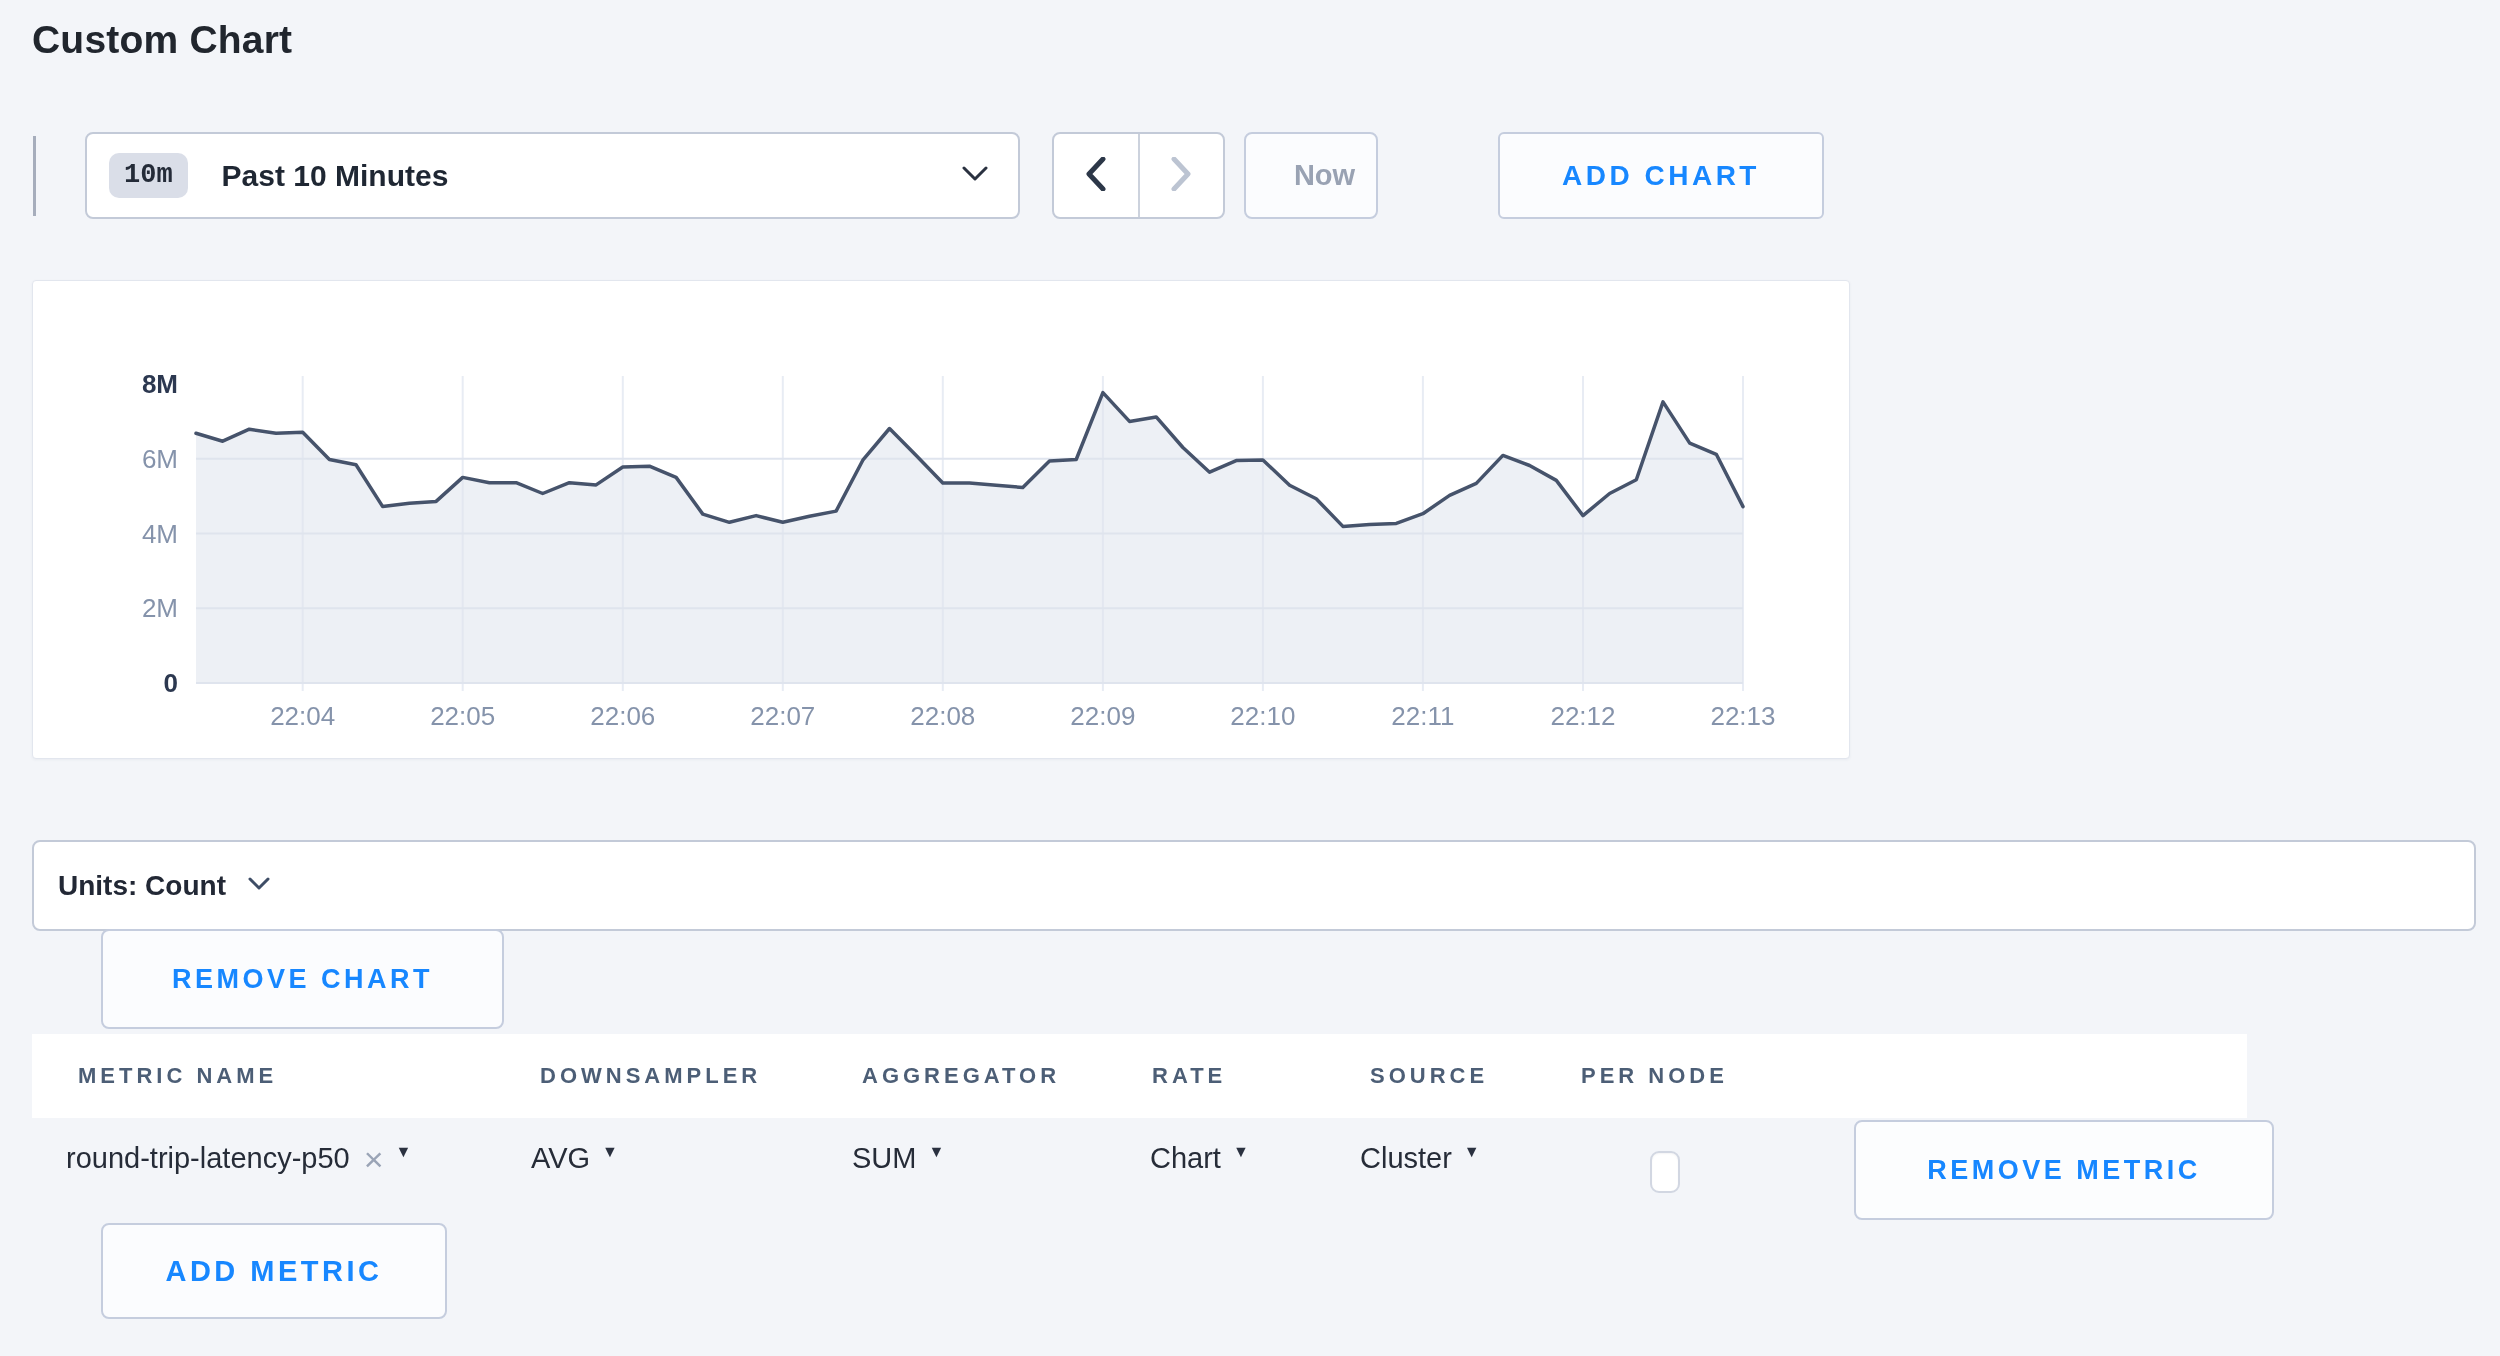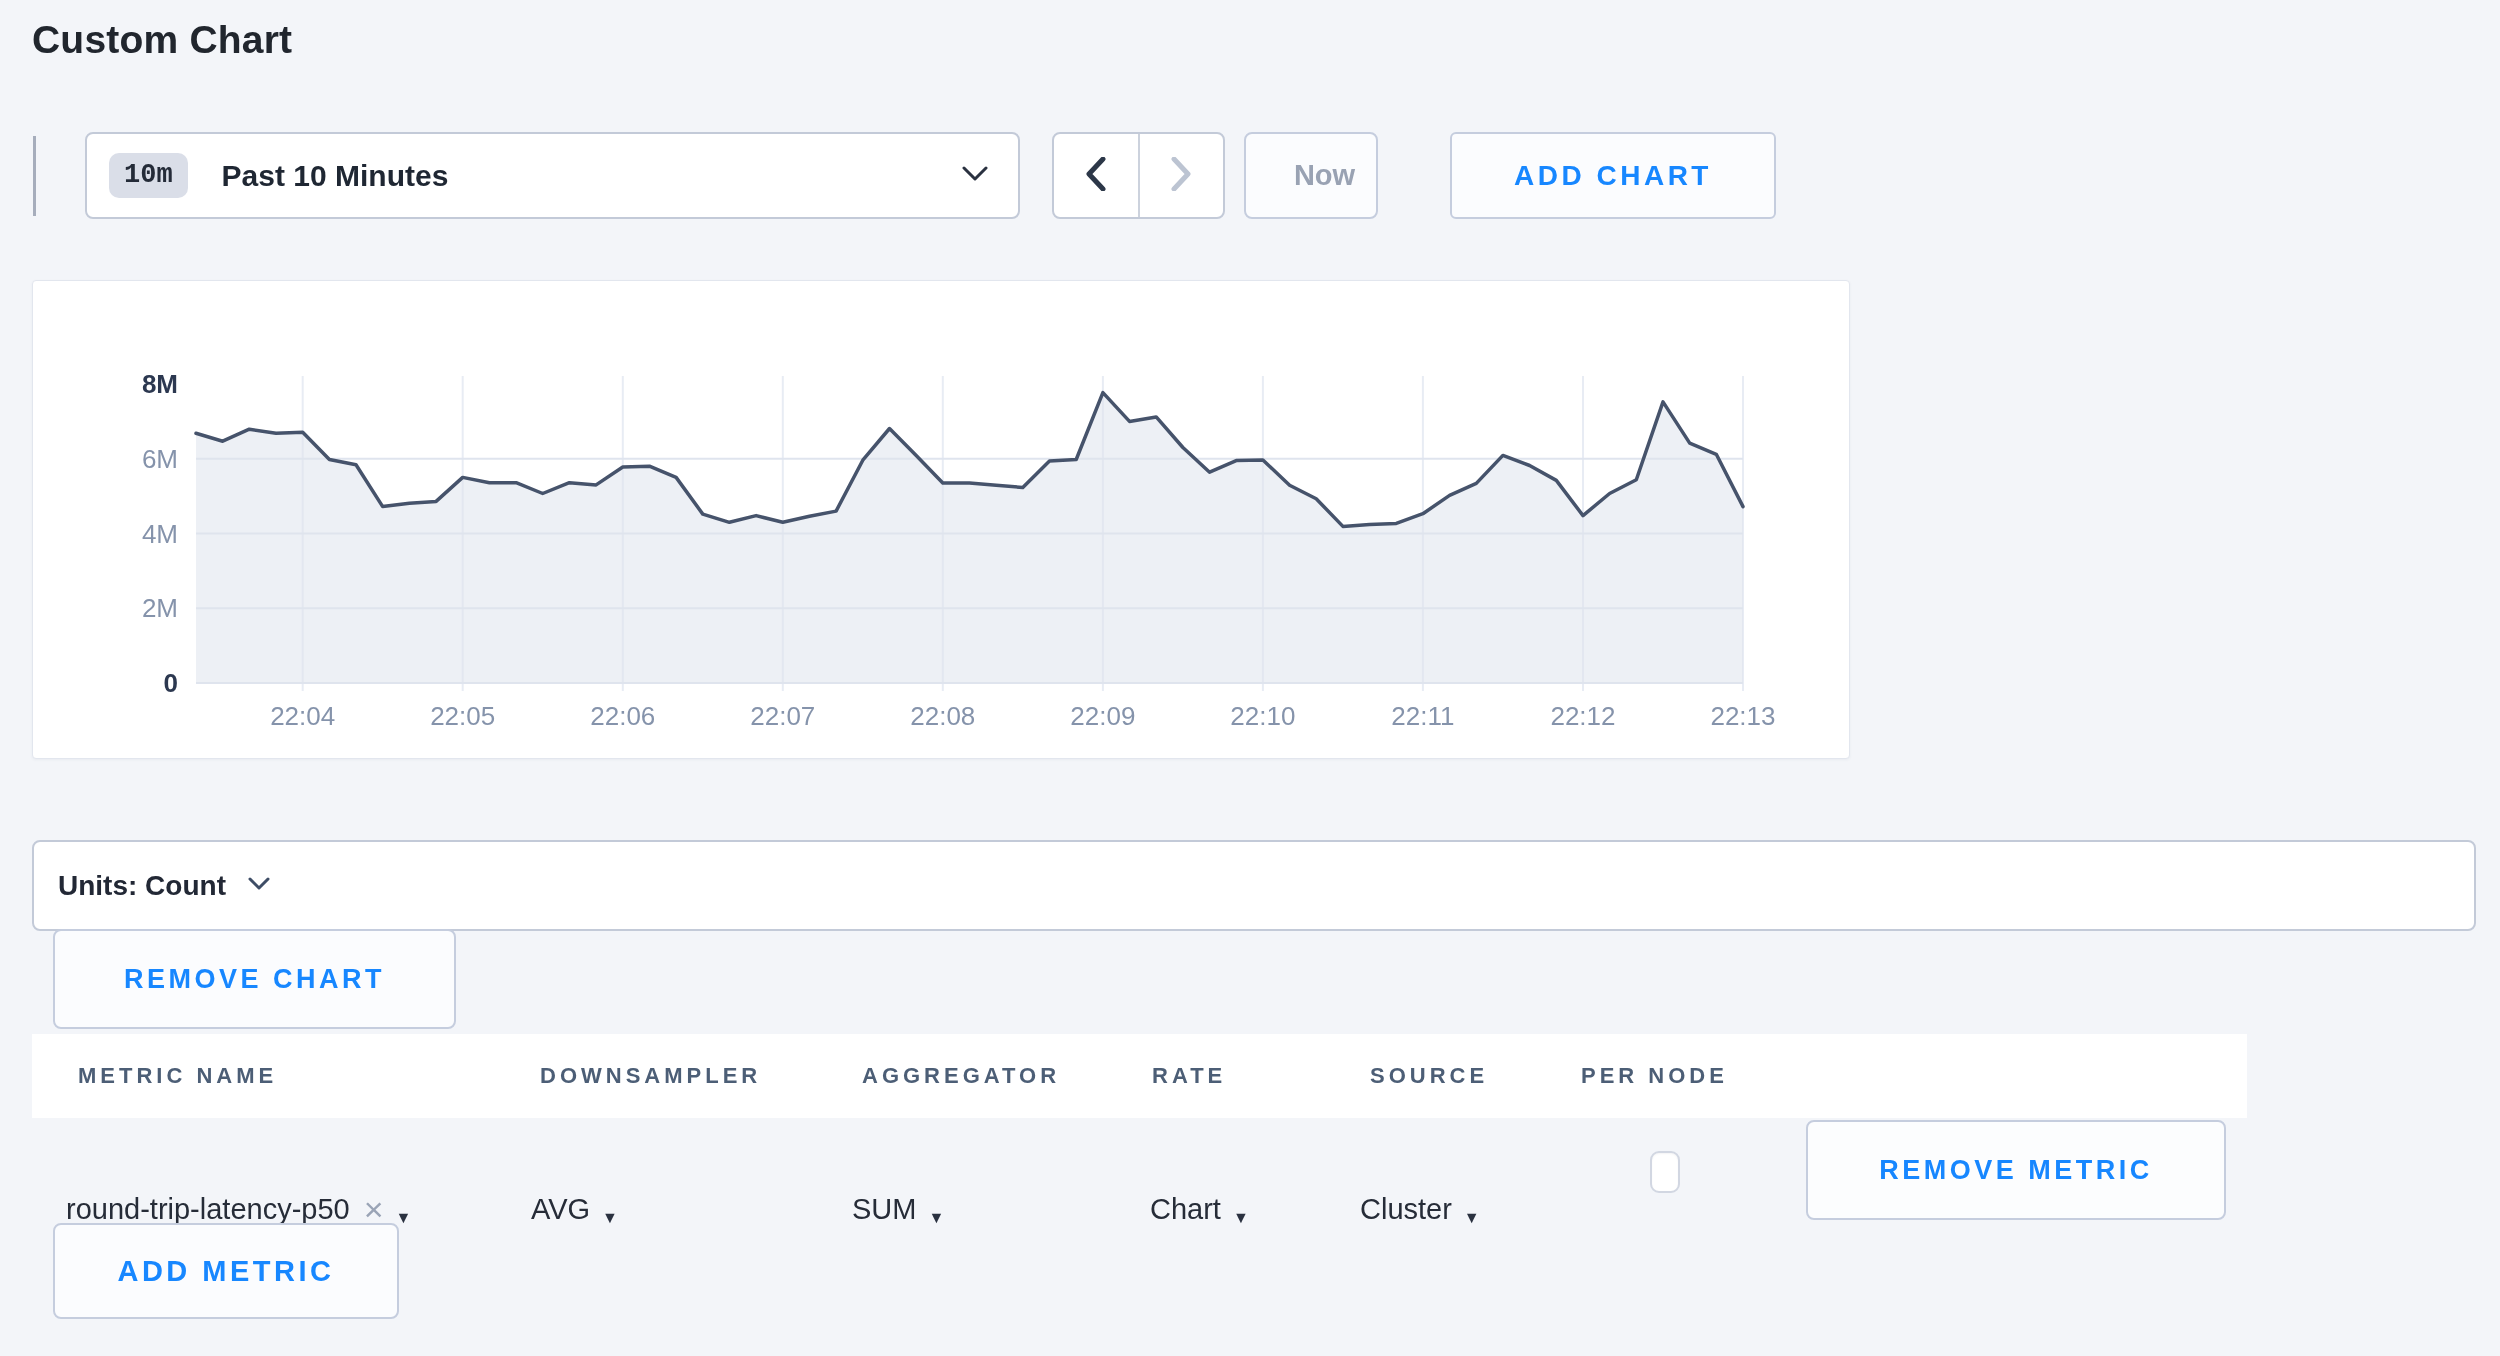--- a/index.html
+++ b/index.html
@@ -22,21 +22,21 @@
   .time-select .chev{position:absolute;right:30px;top:50%;transform:translateY(-50%);}
 
   .pager{left:1052px;top:132px;width:173px;height:87px;background:#fff;border:2px solid #c3cad8;
     border-radius:8px;box-sizing:border-box;display:flex;}
   .pager-cell{flex:1;display:flex;align-items:center;justify-content:center;cursor:pointer;}
   .pager-cell:first-child{border-right:2px solid #ccd2dd;}
 
   .btn{background:#fbfcfe;border:2px solid #c5cdde;border-radius:8px;box-sizing:border-box;
     display:flex;align-items:center;justify-content:center;cursor:pointer;}
   .now-btn{left:1244px;top:132px;width:134px;height:87px;font-size:29px;font-weight:700;color:#99a2b3;padding-left:27px;}
-  .blue{color:#1787ff;font-weight:600;letter-spacing:3.5px;}
+  .blue{color:#1787ff;font-weight:600;letter-spacing:3.5px;margin-left:48px;}
   .add-chart-btn{left:1450px;top:132px;width:326px;height:87px;font-size:28px;border-radius:6px;}
   .remove-chart-btn{left:53px;top:929px;width:403px;height:100px;font-size:27px;}
   .remove-metric-btn{left:1806px;top:1120px;width:420px;height:100px;font-size:27px;background:#fcfdfe;}
   .add-metric-btn{left:53px;top:1223px;width:346px;height:96px;font-size:29px;}
 
   
   .chart-card{left:32px;top:280px;width:1816px;height:477px;background:#fff;
     border:1px solid #e2e6ee;border-radius:4px;box-shadow:0 1px 3px rgba(40,50,70,.05);}
   svg text{font-family:"Liberation Sans",sans-serif;}
   .ytick,.xtick{font-size:26px;fill:#8593ab;}
@@ -45,21 +45,21 @@
   
   .units-bar{left:32px;top:840px;width:2444px;height:91px;background:#fff;border:2px solid #c3cad8;
     border-radius:8px;box-sizing:border-box;display:flex;align-items:center;padding-left:24px;
     gap:22px;cursor:pointer;}
   .units-label{font-size:28px;font-weight:700;color:#222835;}
 
   
   .thead{left:32px;top:1034px;width:2215px;height:84px;background:#fff;}
   .th{position:absolute;top:50%;transform:translateY(-50%);font-size:22px;font-weight:700;
     letter-spacing:4px;color:#4c5e76;white-space:nowrap;}
-  .cell{display:flex;align-items:flex-end;gap:12px;height:60px;top:1166px;font-size:29px;color:#262c38;
+  .cell{display:flex;align-items:flex-start;gap:12px;height:60px;top:1142px;font-size:29px;color:#262c38;
     cursor:pointer;white-space:nowrap;}
   .caret{font-size:16px;color:#2a3140;transform:translateY(1px);}
   .close-x{font-size:34px;color:#9aa4b6;line-height:1;margin-left:2px;cursor:pointer;}
   .checkbox{left:1650px;top:1151px;width:30px;height:42px;background:#fff;border:2px solid #d2d7e2;
     border-radius:9px;box-sizing:border-box;cursor:pointer;box-shadow:inset 0 1px 2px rgba(60,70,90,.06);}
 </style>
 </head>
 <body>
 
 <div id="app">

